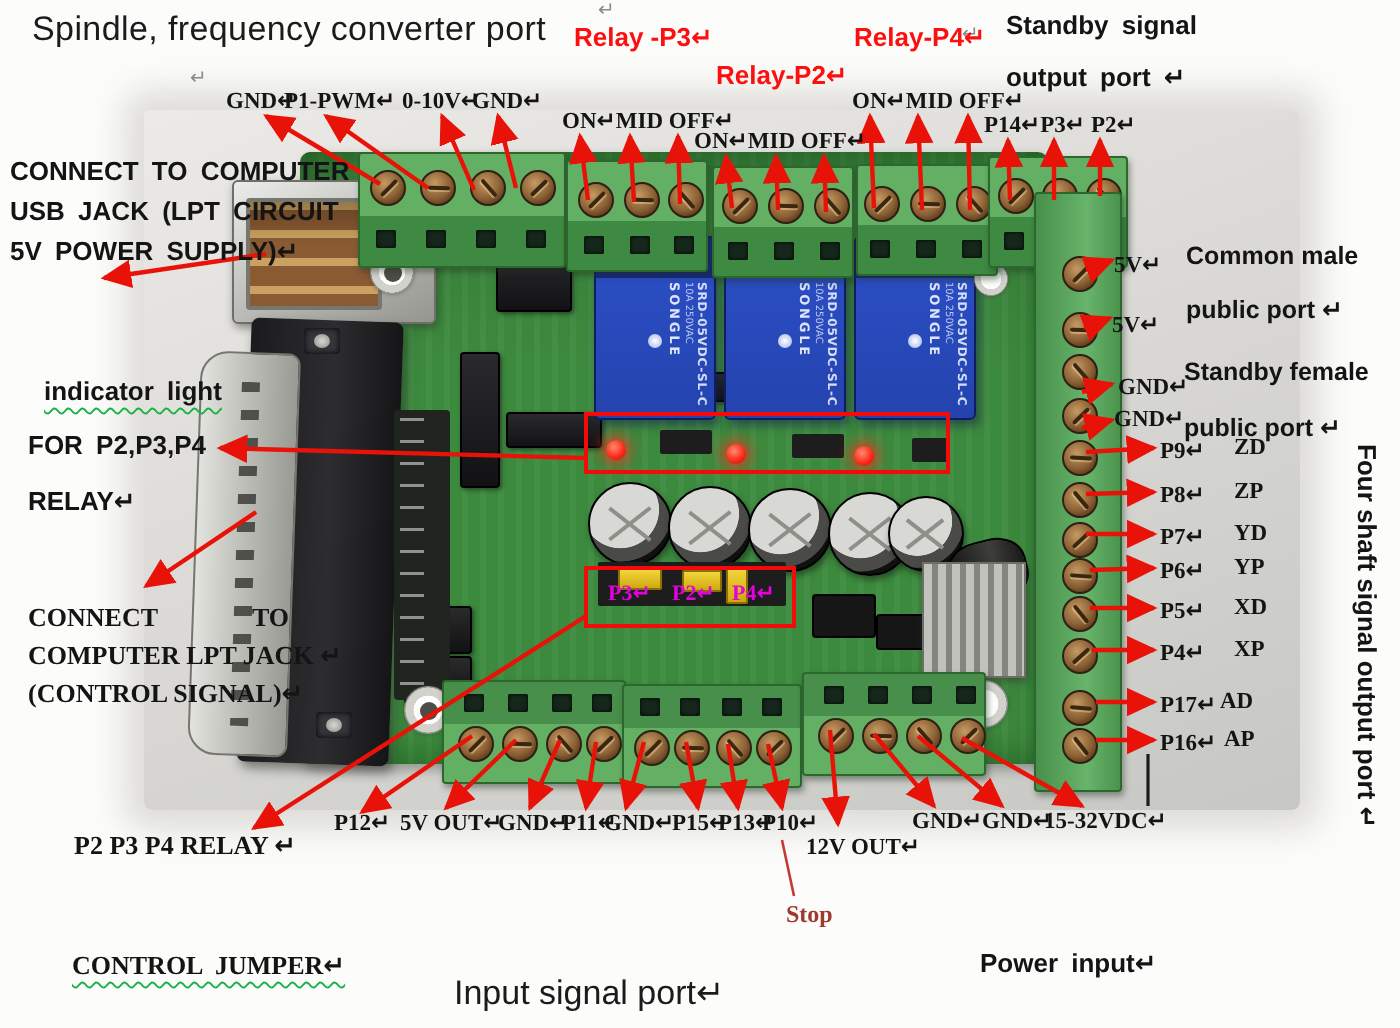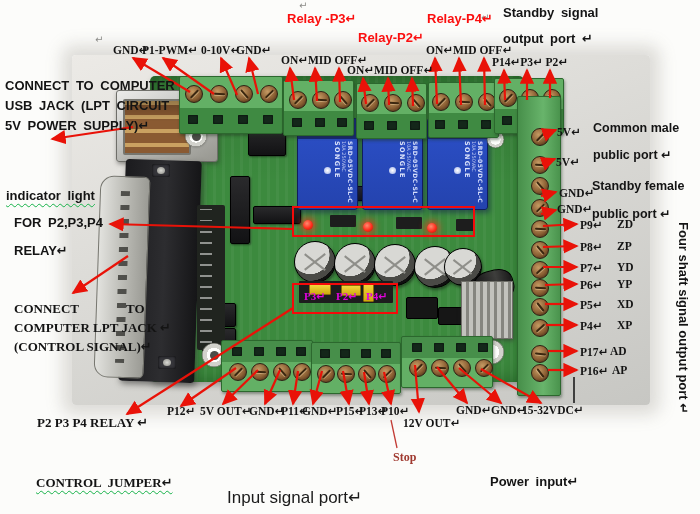--- a/index.html
+++ b/index.html
@@ -409,20 +409,21 @@
       <line x1="437" y1="367" x2="467" y2="403" stroke="#e91208" stroke-width="2.2" marker-end="url(#ah)"></line>
       <line x1="459" y1="368" x2="501" y2="403" stroke="#e91208" stroke-width="2.2" marker-end="url(#ah)"></line>
       <line x1="481" y1="369" x2="541" y2="403" stroke="#e91208" stroke-width="2.2" marker-end="url(#ah)"></line>
       <rect x="293" y="207" width="181" height="29" fill="none" stroke="#f50a0a" stroke-width="2"></rect>
       <rect x="293" y="284" width="104" height="29" fill="none" stroke="#f50a0a" stroke-width="2"></rect>
       <line x1="391" y1="420" x2="397" y2="448" stroke="#c23a33" stroke-width="1.3"></line>
       <line x1="574" y1="377" x2="574" y2="403" stroke="#1c1c1c" stroke-width="1.6"></line>
     </svg>
 
   <div id="labels">
+      <div class="ann t-title" style="left: 16px; top: 5px;">Spindle, frequency converter port</div>
       <div class="ann t-mark" style="left: 95px; top: 34px;">↵</div>
       <div class="ann t-mark" style="left: 299px; top: 0px;">↵</div>
       <div class="ann t-mark" style="left: 481px; top: 12px;">↵</div>
       <div class="ann t-red" style="left: 287px; top: 11px;">Relay -P3↵</div>
       <div class="ann t-red" style="left: 358px; top: 30px;">Relay-P2↵</div>
       <div class="ann t-red" style="left: 427px; top: 11px;">Relay-P4↵</div>
       <div class="ann t-sans13" style="left: 503px; top: 5px;">Standby signal</div>
       <div class="ann t-sans13" style="left: 503px; top: 31px;">output port ↵</div>
       <div class="ann t-serif" style="left: 113px; top: 43px;">GND↵</div>
       <div class="ann t-serif" style="left: 142px; top: 43px;">P1-PWM↵</div>
@@ -453,21 +454,21 @@
       <div class="ann t-serif" style="left: 617px; top: 278px;">YP</div>
       <div class="ann t-serif" style="left: 580px; top: 298px;">P5↵</div>
       <div class="ann t-serif" style="left: 617px; top: 298px;">XD</div>
       <div class="ann t-serif" style="left: 580px; top: 319px;">P4↵</div>
       <div class="ann t-serif" style="left: 617px; top: 319px;">XP</div>
       <div class="ann t-serif" style="left: 580px; top: 345px;">P17↵</div>
       <div class="ann t-serif" style="left: 610px; top: 345px;">AD</div>
       <div class="ann t-serif" style="left: 580px; top: 364px;">P16↵</div>
       <div class="ann t-serif" style="left: 612px; top: 364px;">AP</div>
       <div class="ann t-vert" style="left: 676px; top: 222px;">Four shaft signal output port ↵</div>
-      <div class="ann t-sans13 wavy" style="left: 6px; top: 188px; text-align: center;">indicator light</div>
+      <div class="ann t-sans13 wavy" style="left: 22px; top: 188px; text-align: center;">indicator light</div>
       <div class="ann t-sans13" style="left: 14px; top: 215px;">FOR P2,P3,P4</div>
       <div class="ann t-sans13" style="left: 14px; top: 243px;">RELAY↵</div>
       <div class="ann t-serif13" style="left: 14px; top: 301px;">CONNECT</div>
       <div class="ann t-serif13" style="left: 126px; top: 301px;">TO</div>
       <div class="ann t-serif13" style="left: 14px; top: 320px;">COMPUTER LPT JACK ↵</div>
       <div class="ann t-serif13" style="left: 14px; top: 339px;">(CONTROL SIGNAL)↵</div>
       <div class="ann t-serif13" style="left: 37px; top: 415px;">P2 P3 P4 RELAY ↵</div>
       <div class="ann t-serif13 wavy" style="left: 36px; top: 475px;">CONTROL  JUMPER↵</div>
       <div class="ann t-serif" style="left: 167px; top: 404px;">P12↵</div>
       <div class="ann t-serif" style="left: 200px; top: 404px;">5V OUT↵</div>

